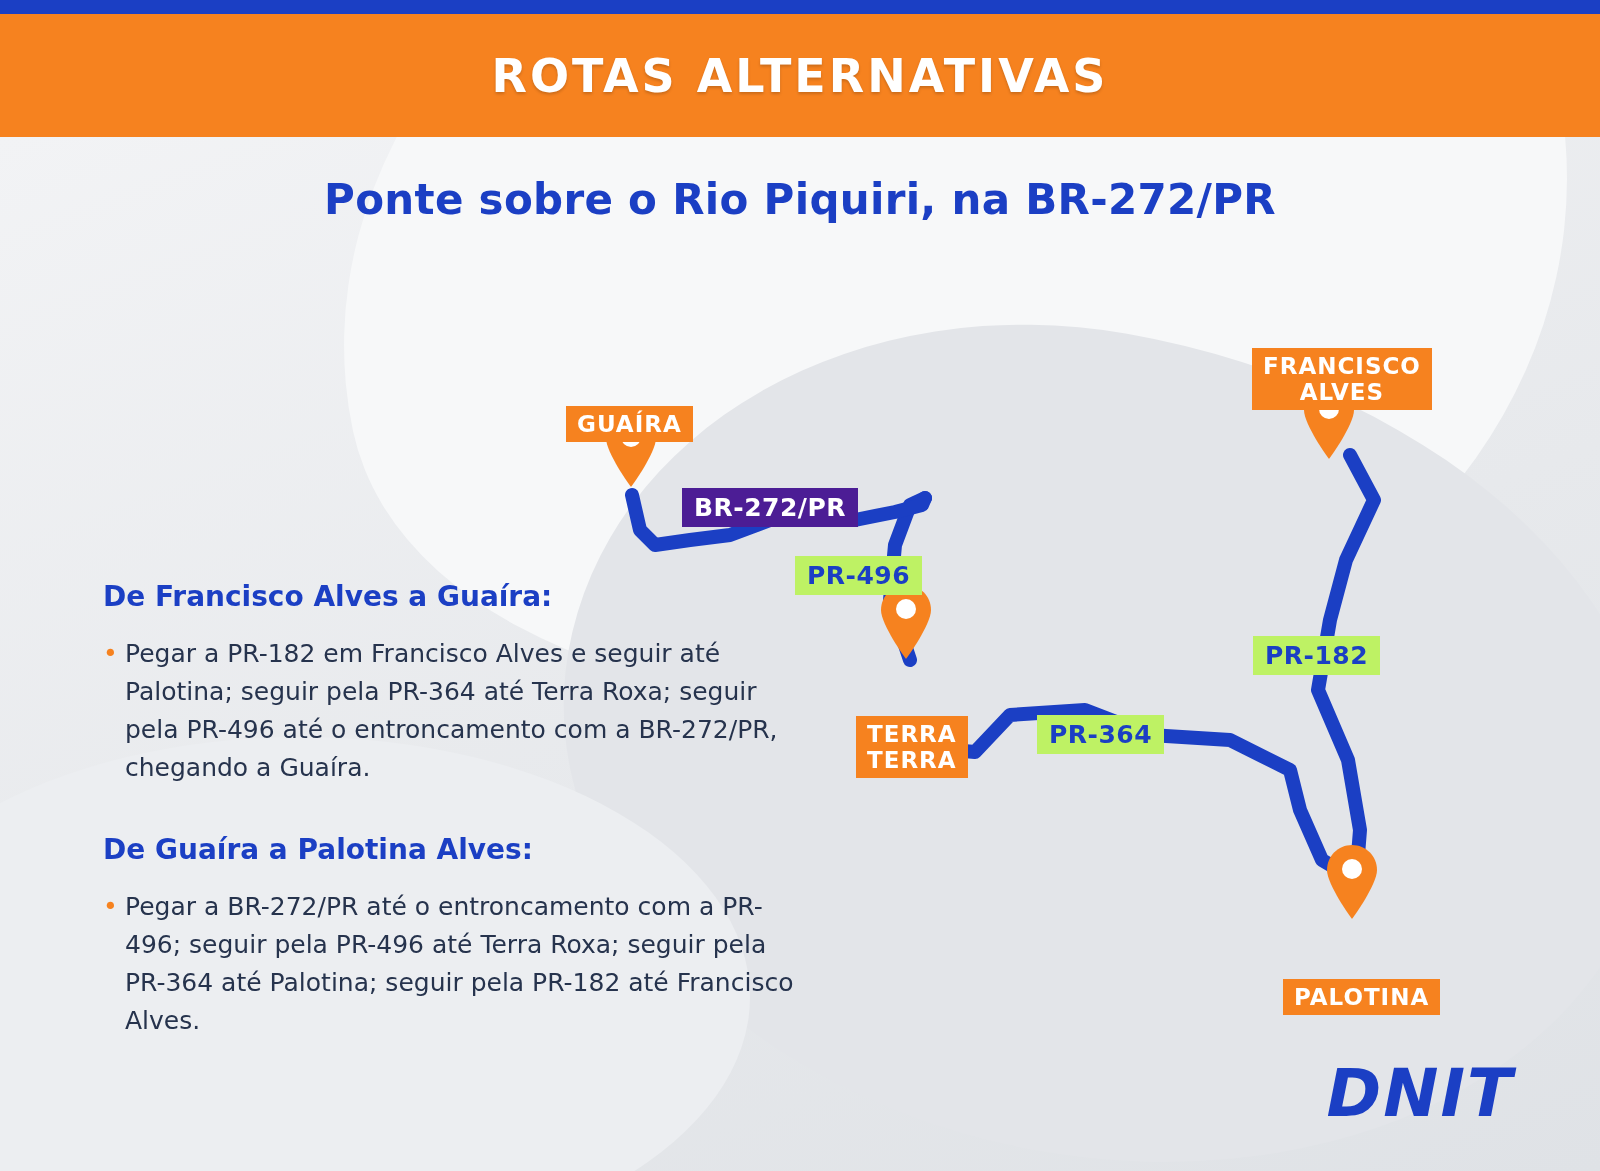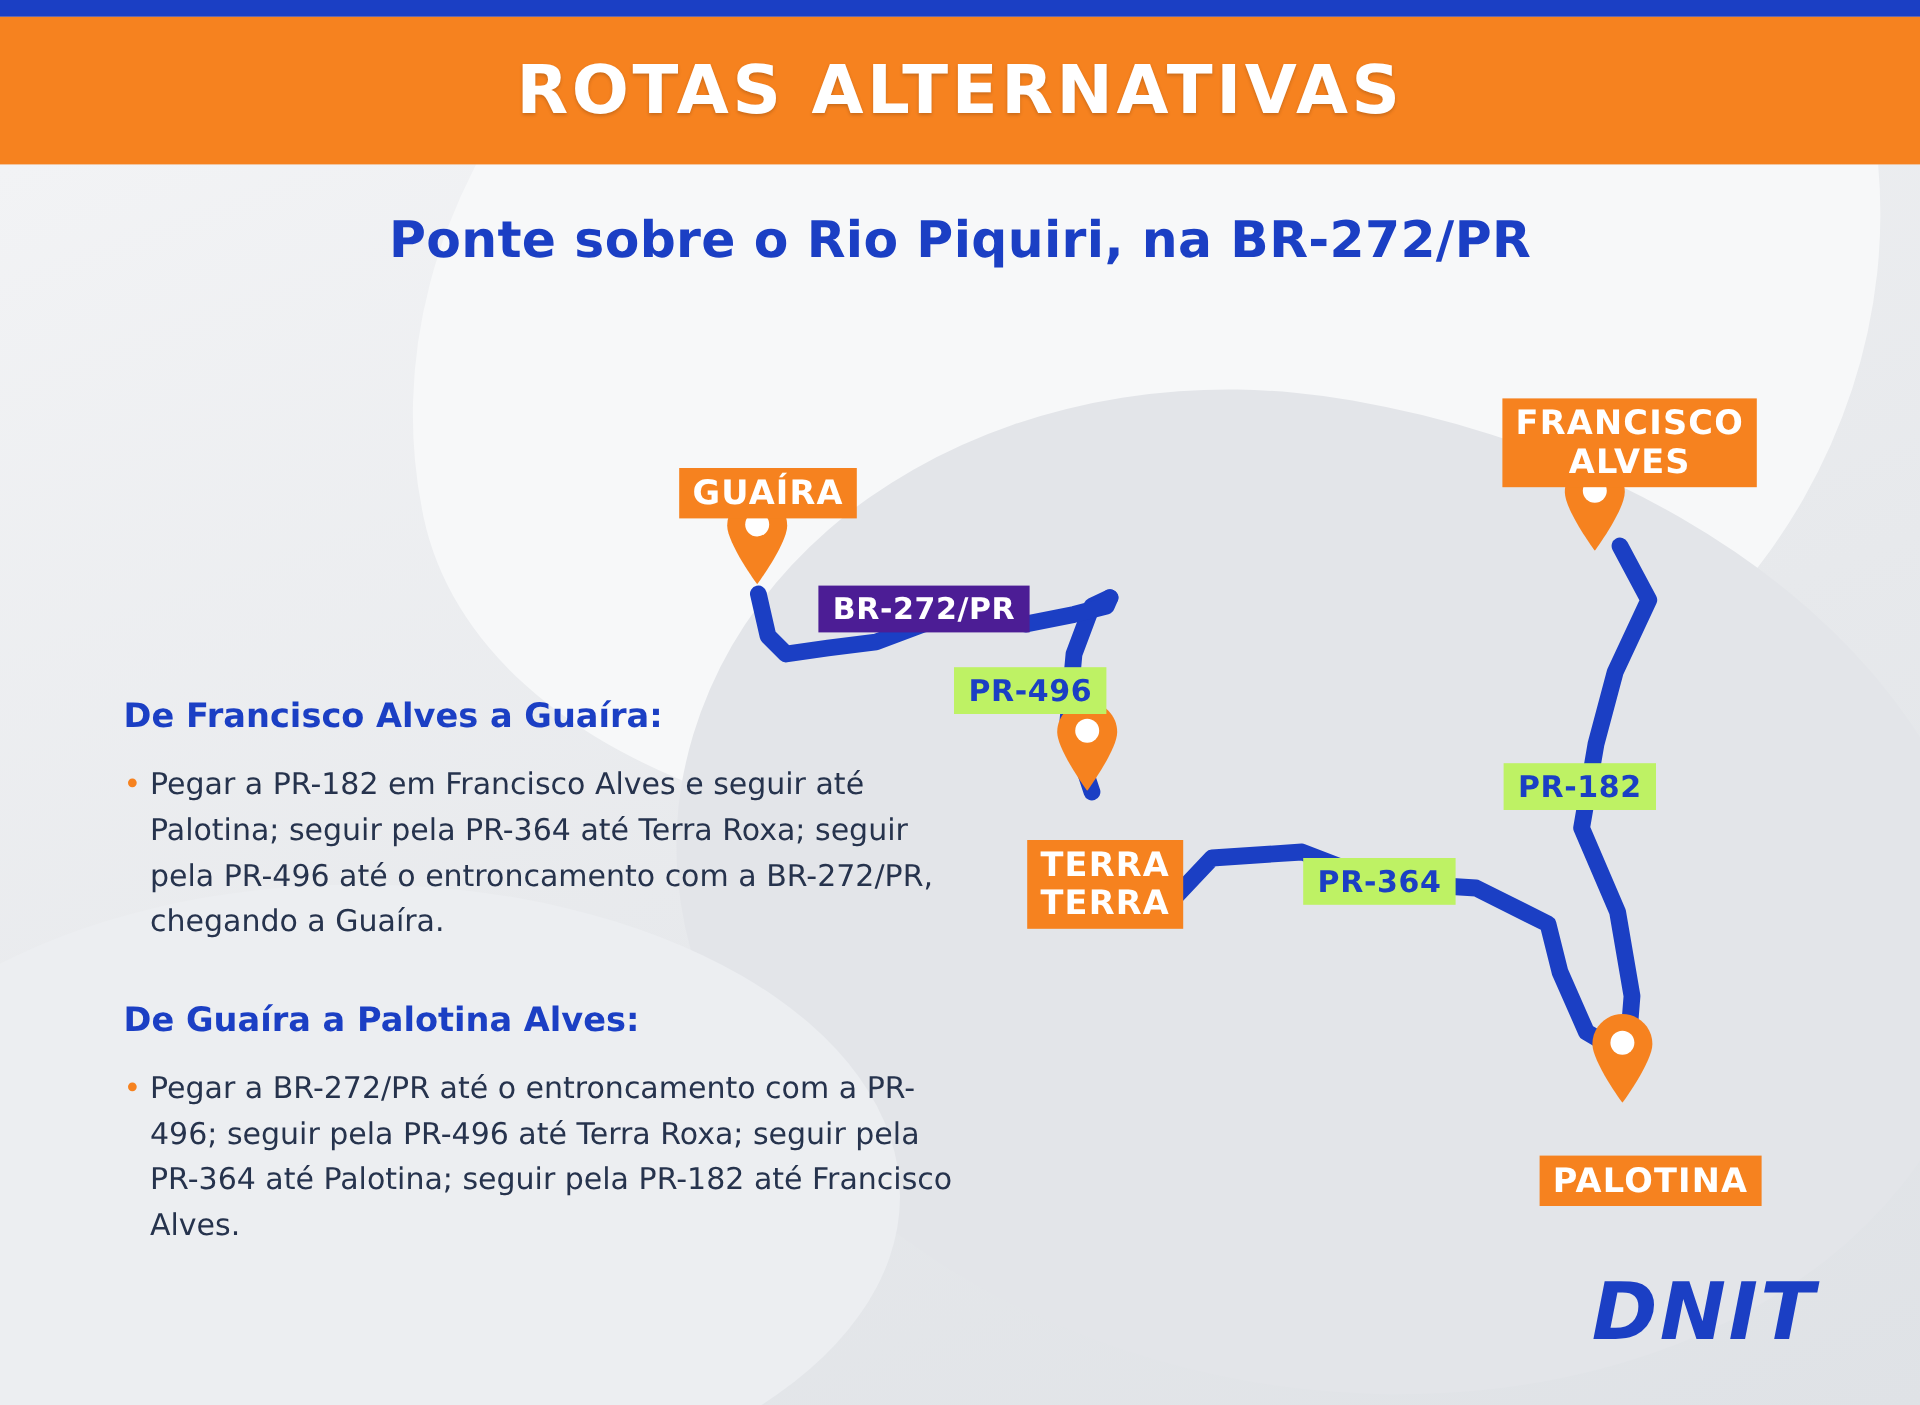--- a/index.html
+++ b/index.html
@@ -31,21 +31,21 @@
     top: 14px; left: 0;
     width: 1600px;
     height: 123px;
     background: #f6821f;
     display: flex;
     align-items: center;
     justify-content: center;
   }
   .main-title {
     color: #ffffff;
-    font-size: 56px;
+    font-size: 46px;
     font-weight: bold;
     letter-spacing: 3px;
     font-family: "DejaVu Sans", sans-serif;
     text-shadow: 0 2px 3px rgba(0,0,0,0.18);
     white-space: nowrap;
   }
 
   
   .bg {
     position: absolute;
@@ -131,27 +131,28 @@
     width: 1600px;
     height: 1171px;
     pointer-events: none;
   }
 
   .label {
     position: absolute;
     background: #f6821f;
     color: #ffffff;
     font-weight: bold;
-    font-size: 28px;
+    font-size: 23px;
     letter-spacing: 1px;
     padding: 5px 11px;
     font-family: "DejaVu Sans", sans-serif;
     white-space: nowrap;
     line-height: 1.14;
     text-align: center;
+    margin-top: 16px;
   }
 
   .road-label {
     position: absolute;
     font-weight: bold;
     font-size: 25px;
     padding: 5px 12px;
     font-family: "DejaVu Sans", sans-serif;
     white-space: nowrap;
     letter-spacing: 0.5px;
@@ -237,21 +238,21 @@
     <span>TERRA</span><br>
     <span>TERRA</span>
   </div>
 
   <div class="label" style="left:1283px; top:963px;">
     <span>PALOTINA</span>
   </div>
 
   <div class="road-label road-green" style="left:682px; top:488px;">BR-272/PR</div>
   <div class="road-label road-yellow" style="left:795px; top:556px;">PR-496</div>
-  <div class="road-label road-yellow" style="left:1086px; top:715px;">PR-364</div>
+  <div class="road-label road-yellow" style="left:1037px; top:715px;">PR-364</div>
   <div class="road-label road-yellow" style="left:1253px; top:636px;">PR-182</div>
 
   <div class="text-col">
     <div class="sec-head">De Francisco Alves a Guaíra:</div>
     <div class="sec-body">
       <span class="bullet">•</span>
       <span>Pegar a PR-182 em Francisco Alves e seguir até Palotina; seguir pela PR-364 até Terra Roxa; seguir pela PR-496 até o entroncamento com a BR-272/PR, chegando a Guaíra.</span>
     </div>
 
     <div class="sec-head">De Guaíra a Palotina Alves:</div>

